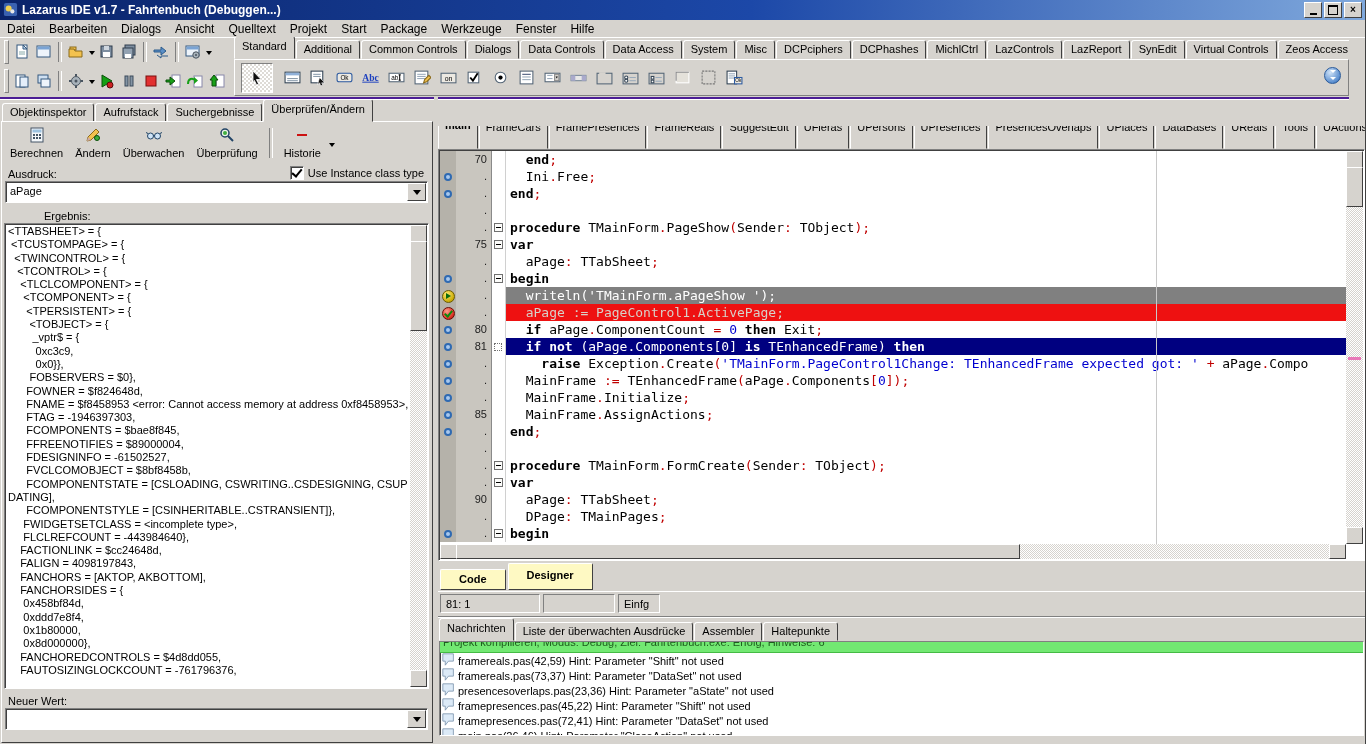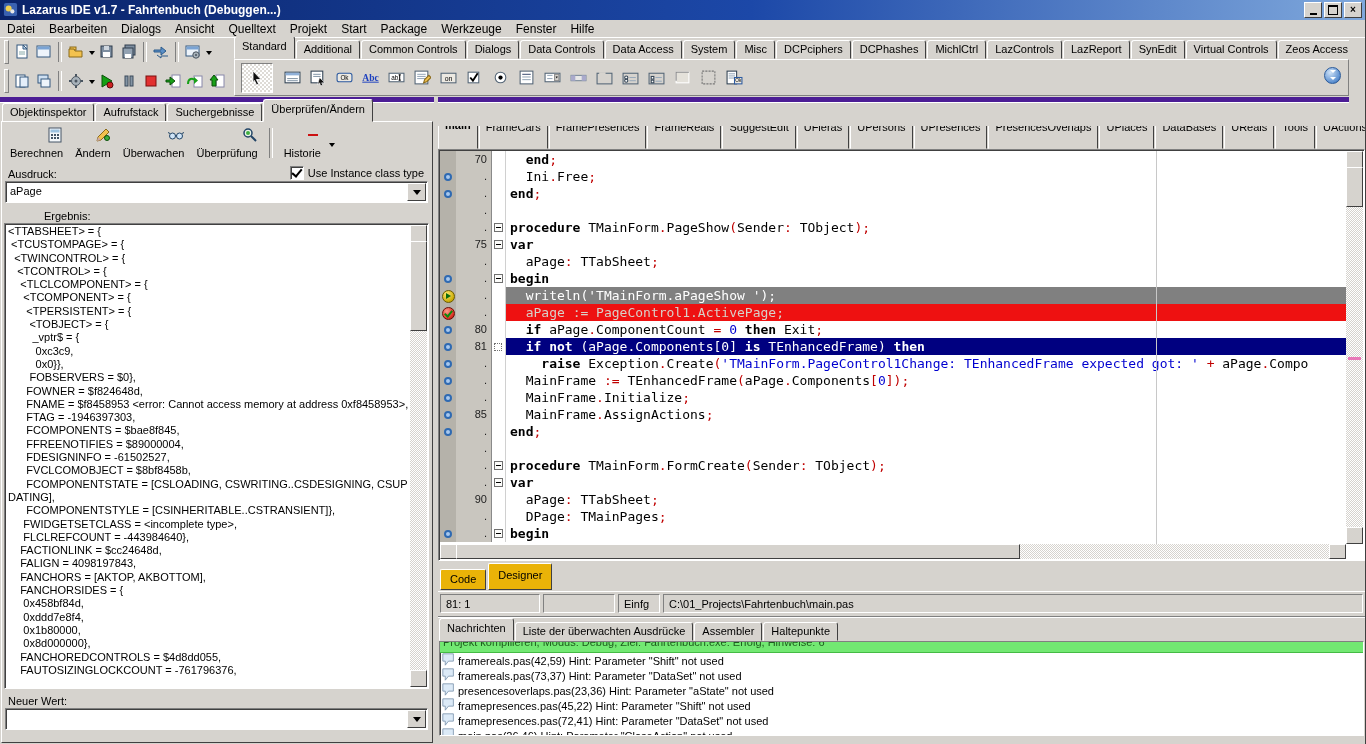--- a/index.html
+++ b/index.html
@@ -20,21 +20,21 @@
   #winbtns{position:absolute;right:3px;top:2px;display:flex;gap:2px;}
   .wbtn{width:16px;height:14px;display:flex;align-items:center;justify-content:center;
         font-size:10px;font-weight:bold;color:#000;line-height:1;}
   .wbtn .mingl{width:7px;height:2px;background:#000;margin-top:7px;}
   .wbtn .maxgl{width:8px;height:7px;border:1px solid #000;border-top-width:2px;}
   
   #menubar{position:absolute;left:0;top:20px;right:0;height:17px;display:flex;
            align-items:center;border-bottom:1px solid #fff;}
   .menuitem{padding:1px 7px;font-size:12px;}
   
-  #coolbar{position:absolute;left:0;top:37px;right:16px;height:60px;border-bottom:5px solid #4c1d95;
+  #coolbar{position:absolute;left:0;top:37px;right:16px;height:60px;border-bottom:2px solid #4c1d95;
            box-shadow:0 1px 0 #ffffff;}
   .grip{width:3px;height:22px;border:1px solid;border-color:#fff #808080 #808080 #fff;margin:0 2px;}
   .tbrow{position:absolute;display:flex;align-items:center;height:28px;}
   #tbrow1{left:2px;top:1px;width:230px;}
   #tbrow2{left:2px;top:30px;width:230px;}
   .tbico{width:22px;height:22px;display:flex;align-items:center;justify-content:center;}
   .tsep{width:2px;height:20px;border-left:1px solid #808080;border-right:1px solid #fff;margin:0 3px;}
   .ddarrow{width:9px;height:22px;display:flex;align-items:center;justify-content:center;}
   .ddarrow i{width:0;height:0;border:3px solid transparent;border-top:4px solid #000;margin-top:4px;}
   
@@ -52,21 +52,21 @@
   #palette-more{position:absolute;right:8px;top:30px;width:15px;height:15px;border-radius:50%;
         background:radial-gradient(circle at 35% 30%,#cfe2f7,#5b8fd0 70%,#2a5a9a);
         border:1px solid #2a5a9a;display:flex;flex-direction:column;align-items:center;justify-content:center;}
   #palette-more b{width:0;height:0;border:3px solid transparent;border-top:3px solid #fff;margin-top:1px;}
   
   #leftpanel{position:absolute;left:0;top:97px;width:434px;bottom:0;}
   #lp-tabs{position:absolute;left:2px;top:3px;right:2px;height:22px;display:flex;align-items:flex-end;}
   #lp-page{position:absolute;left:1px;top:24px;right:1px;bottom:1px;
         border:1px solid;border-color:#fff #404040 #404040 #fff;background:#d6d3ce;}
   #lp-btnrow{position:absolute;left:2px;top:2px;right:2px;height:38px;display:flex;align-items:center;}
-  .lpbtn{display:flex;flex-direction:column;align-items:flex-end;justify-content:center;
+  .lpbtn{display:flex;flex-direction:column;align-items:center;justify-content:center;
          padding:2px 6px;height:34px;}
   .lpbtn .cap{margin-top:2px;}
   .lp-sep{width:2px;height:30px;border-left:1px solid #808080;border-right:1px solid #fff;margin:0 5px;}
   .lp-dd{width:11px;height:30px;display:flex;align-items:center;justify-content:center;}
   .lp-dd i{width:0;height:0;border:3px solid transparent;border-top:4px solid #000;margin-top:6px;}
   .lp-label{position:absolute;left:6px;}
   #lp-check{position:absolute;right:8px;top:44px;display:flex;align-items:center;gap:4px;}
   #lp-checkbox{width:12px;height:12px;background:#fff;border:1px solid;border-color:#808080 #fff #fff #808080;
         box-shadow:inset 1px 1px 0 #404040;position:relative;}
   #lp-checkbox::after{content:"";position:absolute;left:3px;top:0px;width:4px;height:8px;
@@ -135,22 +135,22 @@
   .foldminus{position:absolute;left:2px;top:4px;width:9px;height:9px;background:#fcfcfa;
        border:1px solid #707070;box-sizing:border-box;}
   .foldminus::after{content:"";position:absolute;left:1px;top:3px;width:5px;height:1px;background:#000;}
   .foldbox{position:absolute;left:2px;top:5px;width:8px;height:8px;border:1px dotted #707070;box-sizing:border-box;}
   #margin-line{position:absolute;left:716px;top:0;bottom:0;width:1px;background:#c8c8c8;z-index:3;}
   #ed-vscroll{position:absolute;right:1px;top:1px;width:17px;bottom:16px;}
   #ed-hscroll{position:absolute;left:1px;right:18px;bottom:1px;height:15px;}
   .pinkmark{position:absolute;left:2px;right:2px;height:3px;background:#e878b8;z-index:2;}
   
   #vtabs{position:absolute;left:2px;top:436px;height:28px;display:flex;align-items:flex-end;}
-  .vtab{padding:0 9px;background:#eab308;border:1px solid;border-color:#fff #404040 #404040 #fff;
-        border-radius:2px 2px 0 0;}
+  .vtab{padding:0 18px;background:#fef9c3;border:1px solid;border-color:#fff #404040 #404040 #fff;
+        border-radius:2px 2px 0 0;font-weight:bold;}
   .vtab.lo{height:19px;line-height:18px;}
   .vtab.hi{height:25px;line-height:22px;margin-left:2px;}
   
   #statusbar{position:absolute;left:0;top:465px;right:0;height:23px;border-top:1px solid #fff;
         display:flex;align-items:center;gap:3px;padding:0 2px;box-sizing:border-box;}
   .sbar-cell{height:19px;line-height:18px;padding-left:5px;box-sizing:border-box;
         border:1px solid;border-color:#808080 #fff #fff #808080;}
   
   #bottompanel{position:absolute;left:0;top:490px;right:0;bottom:0;border-top:1px solid #808080;box-shadow:0 1px 0 #fff inset;}
   #msg-tabs{position:absolute;left:1px;top:2px;right:0;height:22px;display:flex;align-items:flex-end;}
@@ -841,21 +841,20 @@
       </div>
     </div>
     <div id="vtabs">
         <span class="vtab lo">Code</span>
         <span class="vtab hi">Designer</span>
       </div>
     <div id="statusbar">
       <span class="sbar-cell" style="width:100px;">81: 1</span>
       <span class="sbar-cell" style="width:72px;"></span>
       <span class="sbar-cell" style="width:42px;">Einfg</span>
-      <span class="sbar-cell" style="flex:1;">C:\01_Projects\Fahrtenbuch\main.pas</span>
     </div>
     <div id="bottompanel">
       <div id="msg-tabs">
           <span class="ptab active">Nachrichten</span>
           <span class="ptab">Liste der überwachten Ausdrücke</span>
           <span class="ptab">Assembler</span>
           <span class="ptab">Haltepunkte</span>
         </div>
       <div id="msg-list">
         <div class="msg-green">

